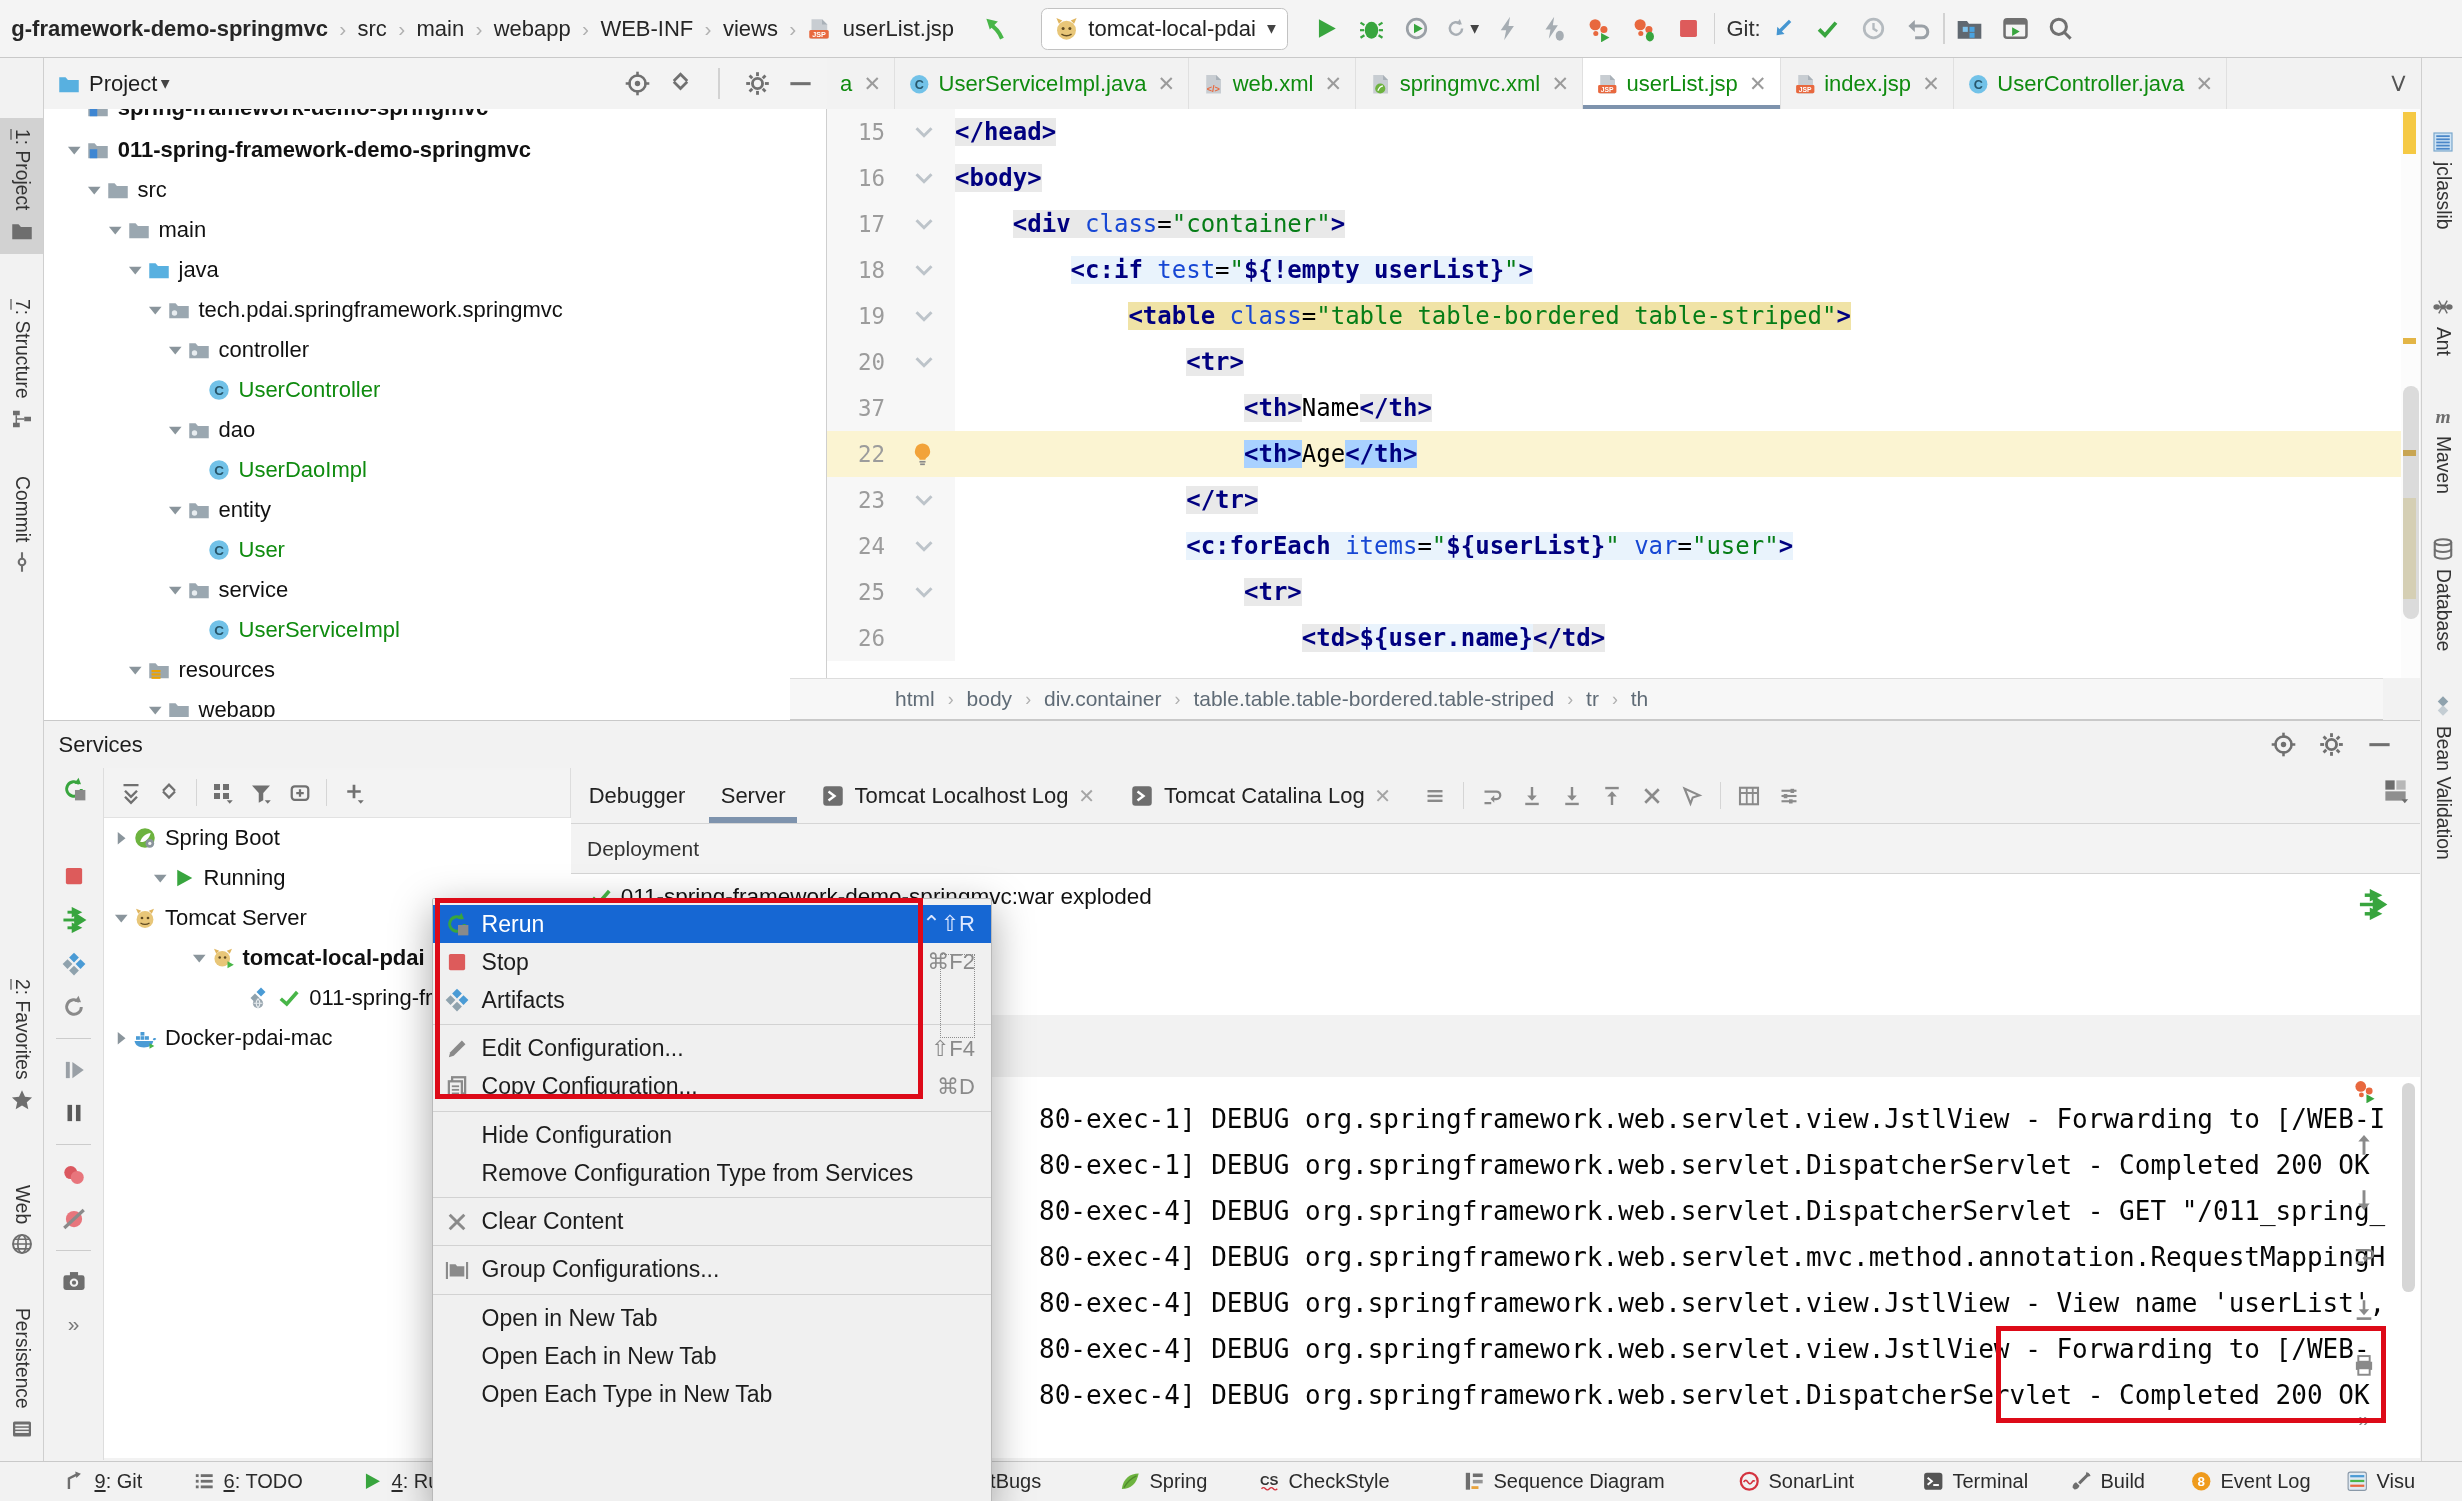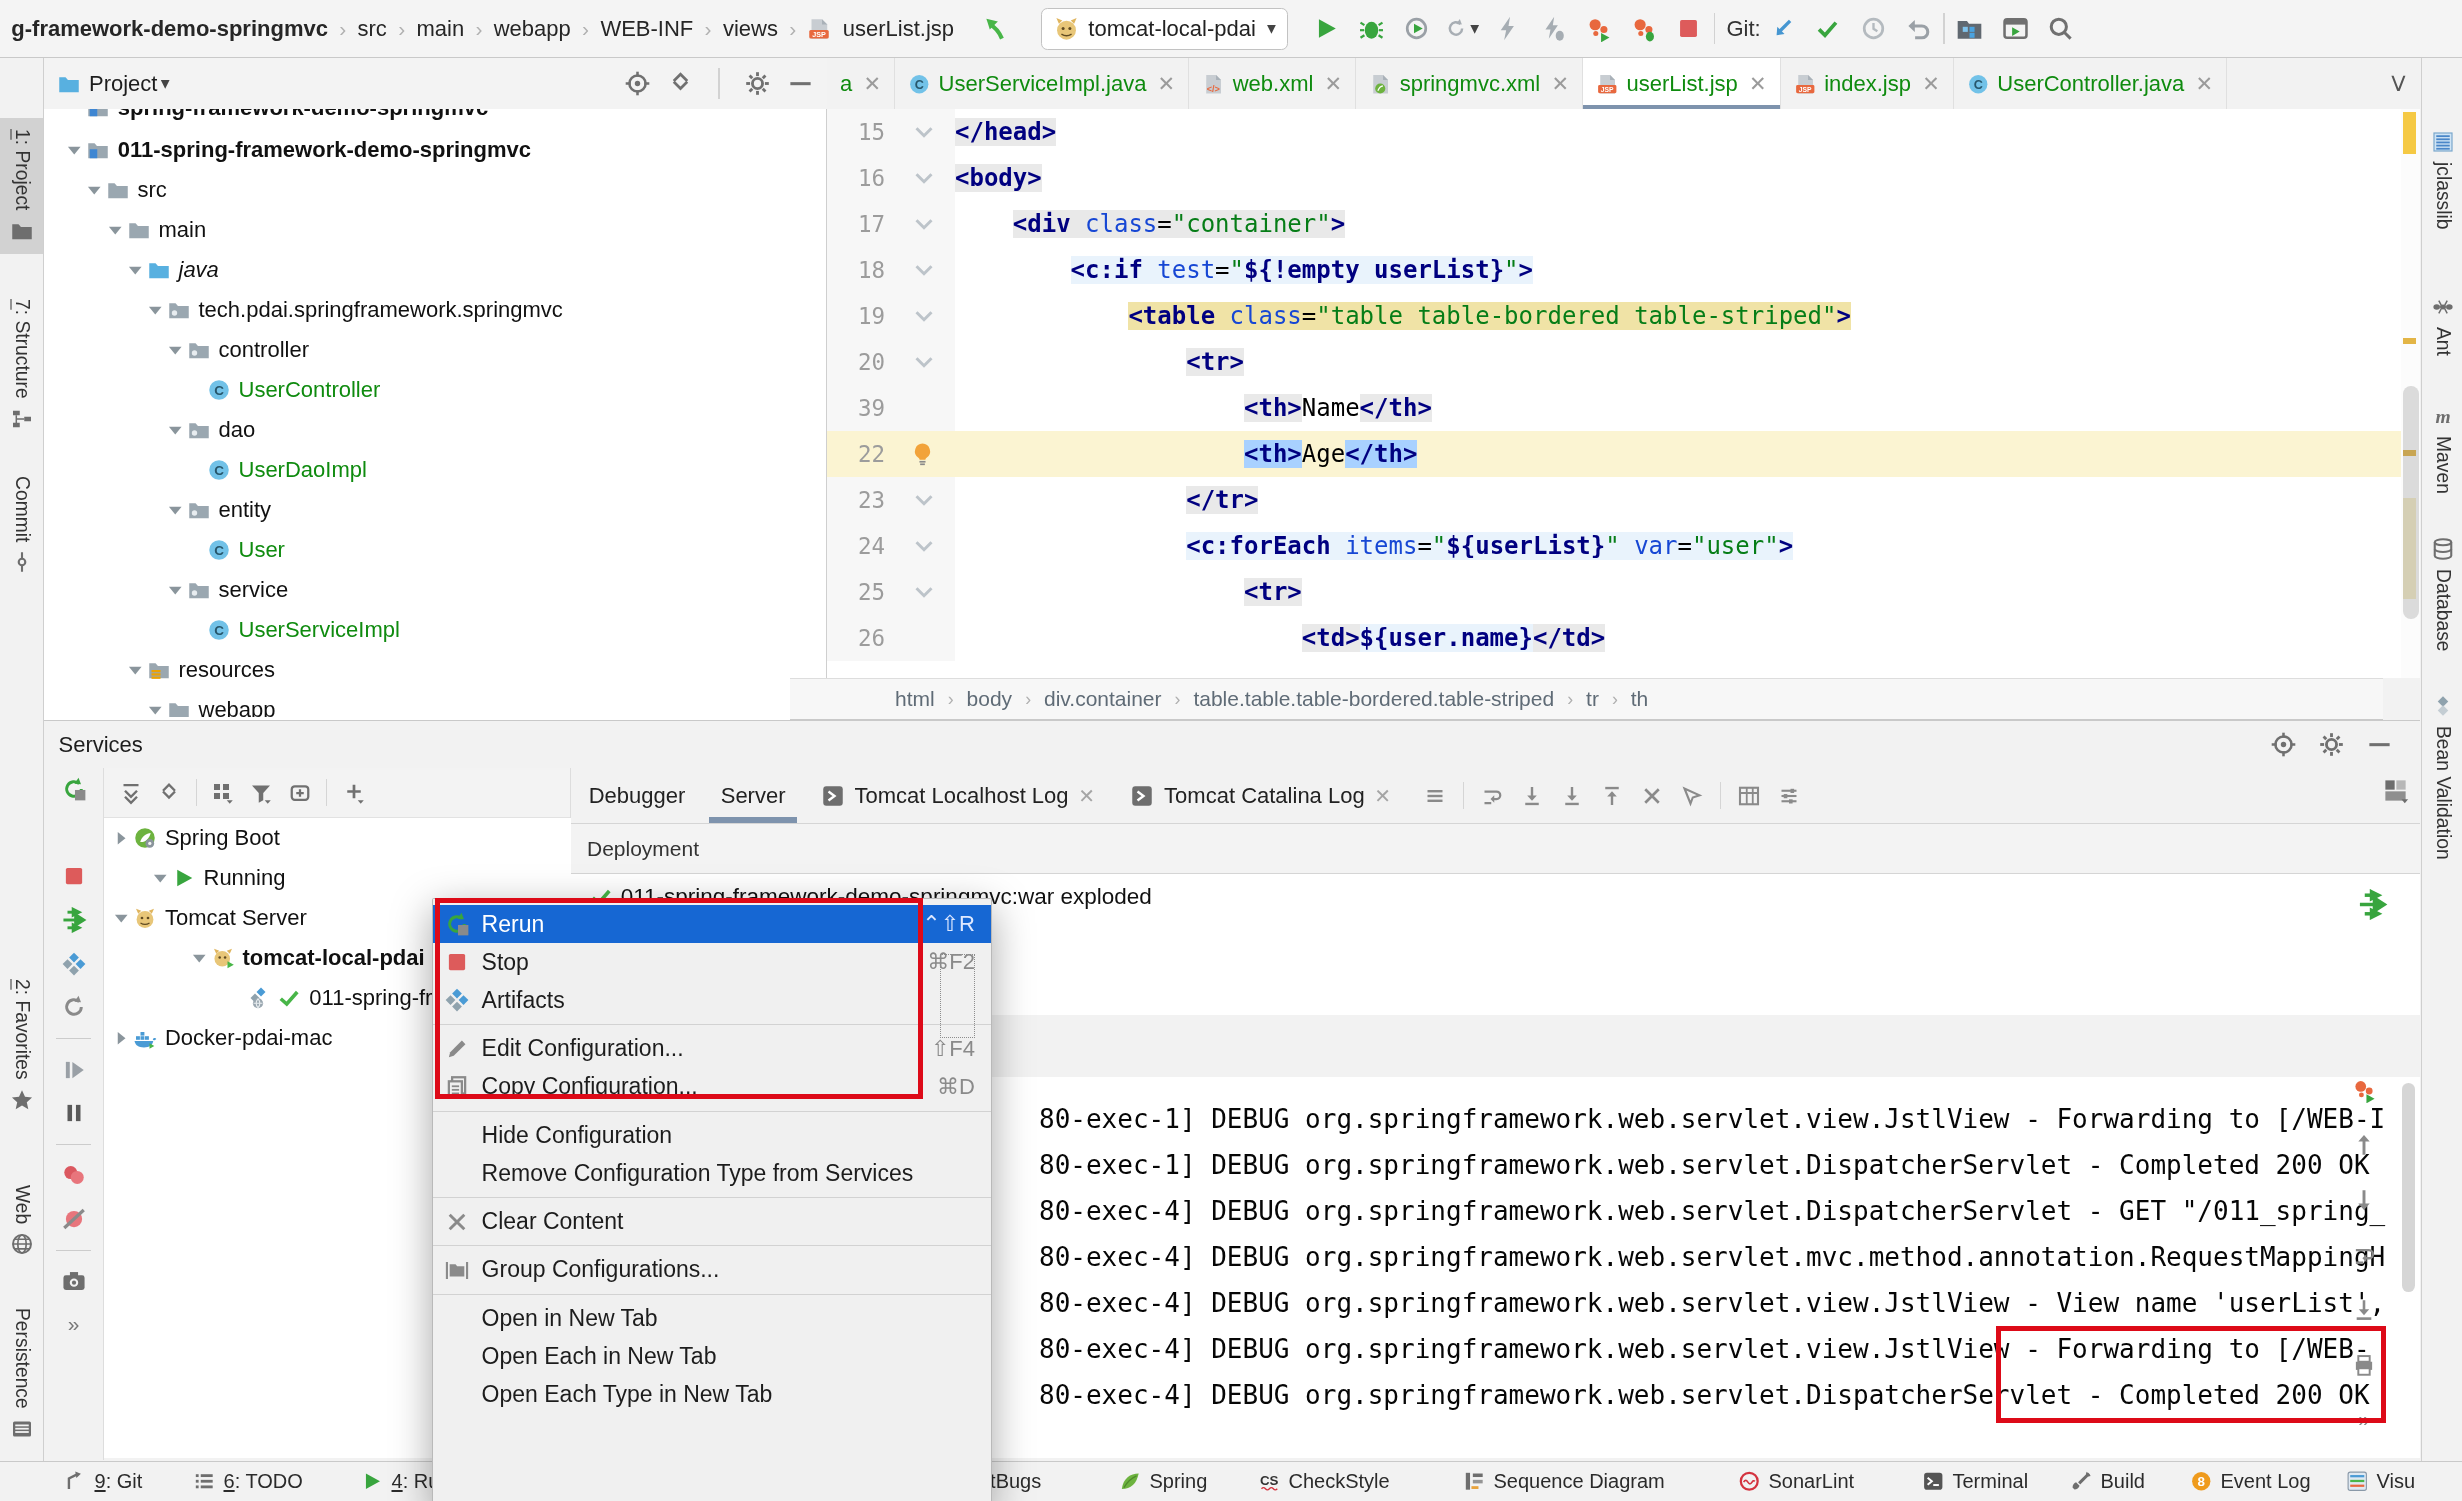--- a/index.html
+++ b/index.html
@@ -536,21 +536,21 @@
           <path d="M3.5 5.5h9L8 11z" fill="#8a959c"></path>
         </svg>
       </span>
       <span class="ic ticon">
         <svg viewBox="0 0 16 16">
           <path d="M1.5 13.5v-10h4.2l1.6 1.8h7.2v8.2z" fill="#9aa7b0"></path>
         </svg>
       </span>
       <span class="tlabel">main</span>
     </div>
-    <div class="tree-row" style="padding-left: 80px; font-style: italic;">
+    <div class="tree-row" style="padding-left: 80px;">
       <span class="arrow">
         <svg viewBox="0 0 16 16">
           <path d="M3.5 5.5h9L8 11z" fill="#8a959c"></path>
         </svg>
       </span>
       <span class="ic ticon">
         <svg viewBox="0 0 16 16">
           <path d="M1.5 13.5v-10h4.2l1.6 1.8h7.2v8.2z" fill="#58b0e0"></path>
         </svg>
       </span>
@@ -790,21 +790,21 @@
           </svg></span></span><span><span>    </span><span class="tok-tag bg-g">&lt;div </span><span class="tok-attr bg-g">class</span><span class="tok-plain bg-g">=</span><span class="tok-val bg-g">"container"</span><span class="tok-tag bg-g">&gt;</span></span></div>
     <div class="code-row"><span class="gutter"><span class="lnum">18</span><span class="ic fold"><svg viewBox="0 0 16 16">
             <path d="M3 5.5l5 5 5-5" stroke="#bdc4ca" stroke-width="2" fill="none"></path>
           </svg></span></span><span><span>        </span><span class="tok-tag bg-b">&lt;c:if </span><span class="tok-attr bg-b">test</span><span class="tok-plain bg-b">=</span><span class="tok-val bg-b">"</span><span class="tok-el bg-b">${!empty userList}</span><span class="tok-val bg-b">"</span><span class="tok-tag bg-b">&gt;</span></span></div>
     <div class="code-row"><span class="gutter"><span class="lnum">19</span><span class="ic fold"><svg viewBox="0 0 16 16">
             <path d="M3 5.5l5 5 5-5" stroke="#bdc4ca" stroke-width="2" fill="none"></path>
           </svg></span></span><span><span>            </span><span class="tok-tag bg-y">&lt;table </span><span class="tok-attr bg-y">class</span><span class="tok-plain bg-y">=</span><span class="tok-val bg-y">"table table-bordered table-striped"</span><span class="tok-tag bg-y">&gt;</span></span></div>
     <div class="code-row"><span class="gutter"><span class="lnum">20</span><span class="ic fold"><svg viewBox="0 0 16 16">
             <path d="M3 5.5l5 5 5-5" stroke="#bdc4ca" stroke-width="2" fill="none"></path>
           </svg></span></span><span><span>                </span><span class="tok-tag bg-g">&lt;tr&gt;</span></span></div>
-    <div class="code-row"><span class="gutter"><span class="lnum">39</span></span><span><span>                    </span><span class="tok-tag bg-g">&lt;th&gt;</span><span class="tok-txt">Name</span><span class="tok-tag bg-g">&lt;/th&gt;</span></span></div>
+    <div class="code-row"><span class="gutter"><span class="lnum">37</span></span><span><span>                    </span><span class="tok-tag bg-g">&lt;th&gt;</span><span class="tok-txt">Name</span><span class="tok-tag bg-g">&lt;/th&gt;</span></span></div>
     <div class="code-row cur"><span class="gutter"><span class="lnum">22</span><span class="ic bulb"><svg viewBox="0 0 16 16">
             <path d="M8 1.5a4.6 4.6 0 0 1 2.6 8.3c-.5.4-.9.9-.9 1.3H6.3c0-.4-.4-.9-.9-1.3A4.6 4.6 0 0 1 8 1.5z" fill="#f2a33a"></path>
             <rect x="6.2" y="11.8" width="3.6" height="1" fill="#8a8a8a"></rect>
             <rect x="6.6" y="13.3" width="2.8" height="1" fill="#8a8a8a"></rect>
           </svg></span></span><span><span>                    </span><span class="tok-tag bg-s">&lt;th&gt;</span><span class="tok-txt">Age</span><span class="tok-tag bg-s">&lt;/th&gt;</span></span></div>
     <div class="code-row"><span class="gutter"><span class="lnum">23</span><span class="ic fold"><svg viewBox="0 0 16 16">
             <path d="M3 5.5l5 5 5-5" stroke="#bdc4ca" stroke-width="2" fill="none"></path>
           </svg></span></span><span><span>                </span><span class="tok-tag bg-g">&lt;/tr&gt;</span></span></div>
     <div class="code-row"><span class="gutter"><span class="lnum">24</span><span class="ic fold"><svg viewBox="0 0 16 16">
             <path d="M3 5.5l5 5 5-5" stroke="#bdc4ca" stroke-width="2" fill="none"></path>

